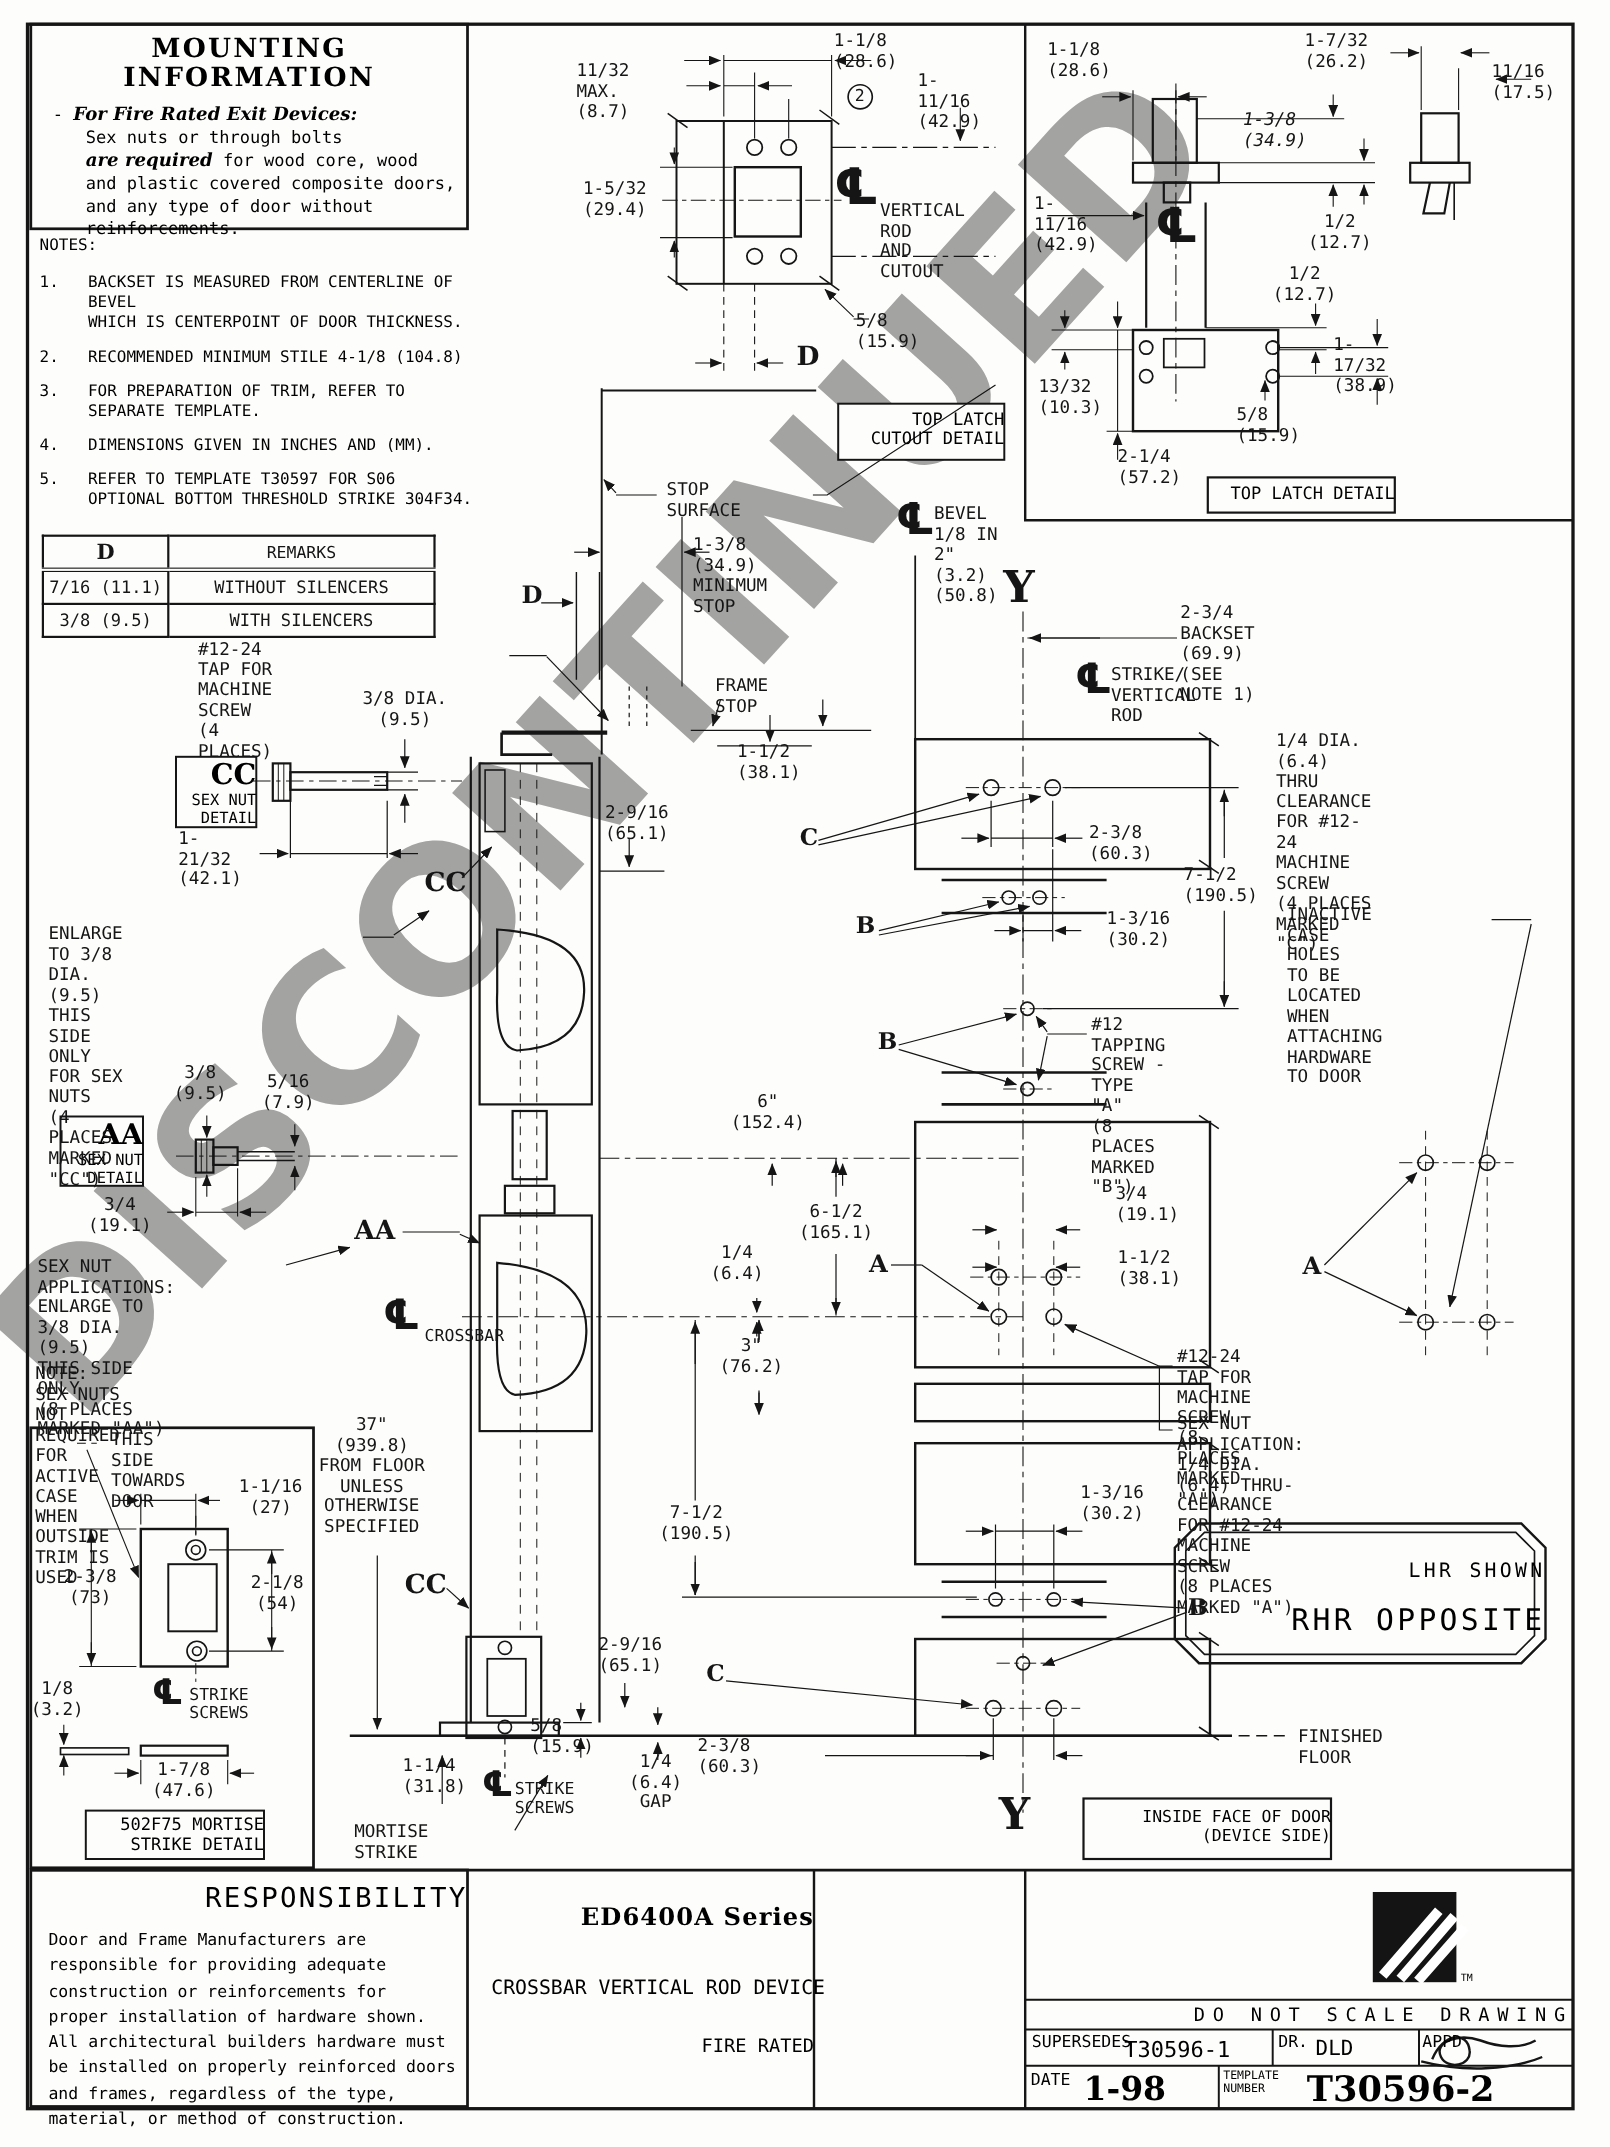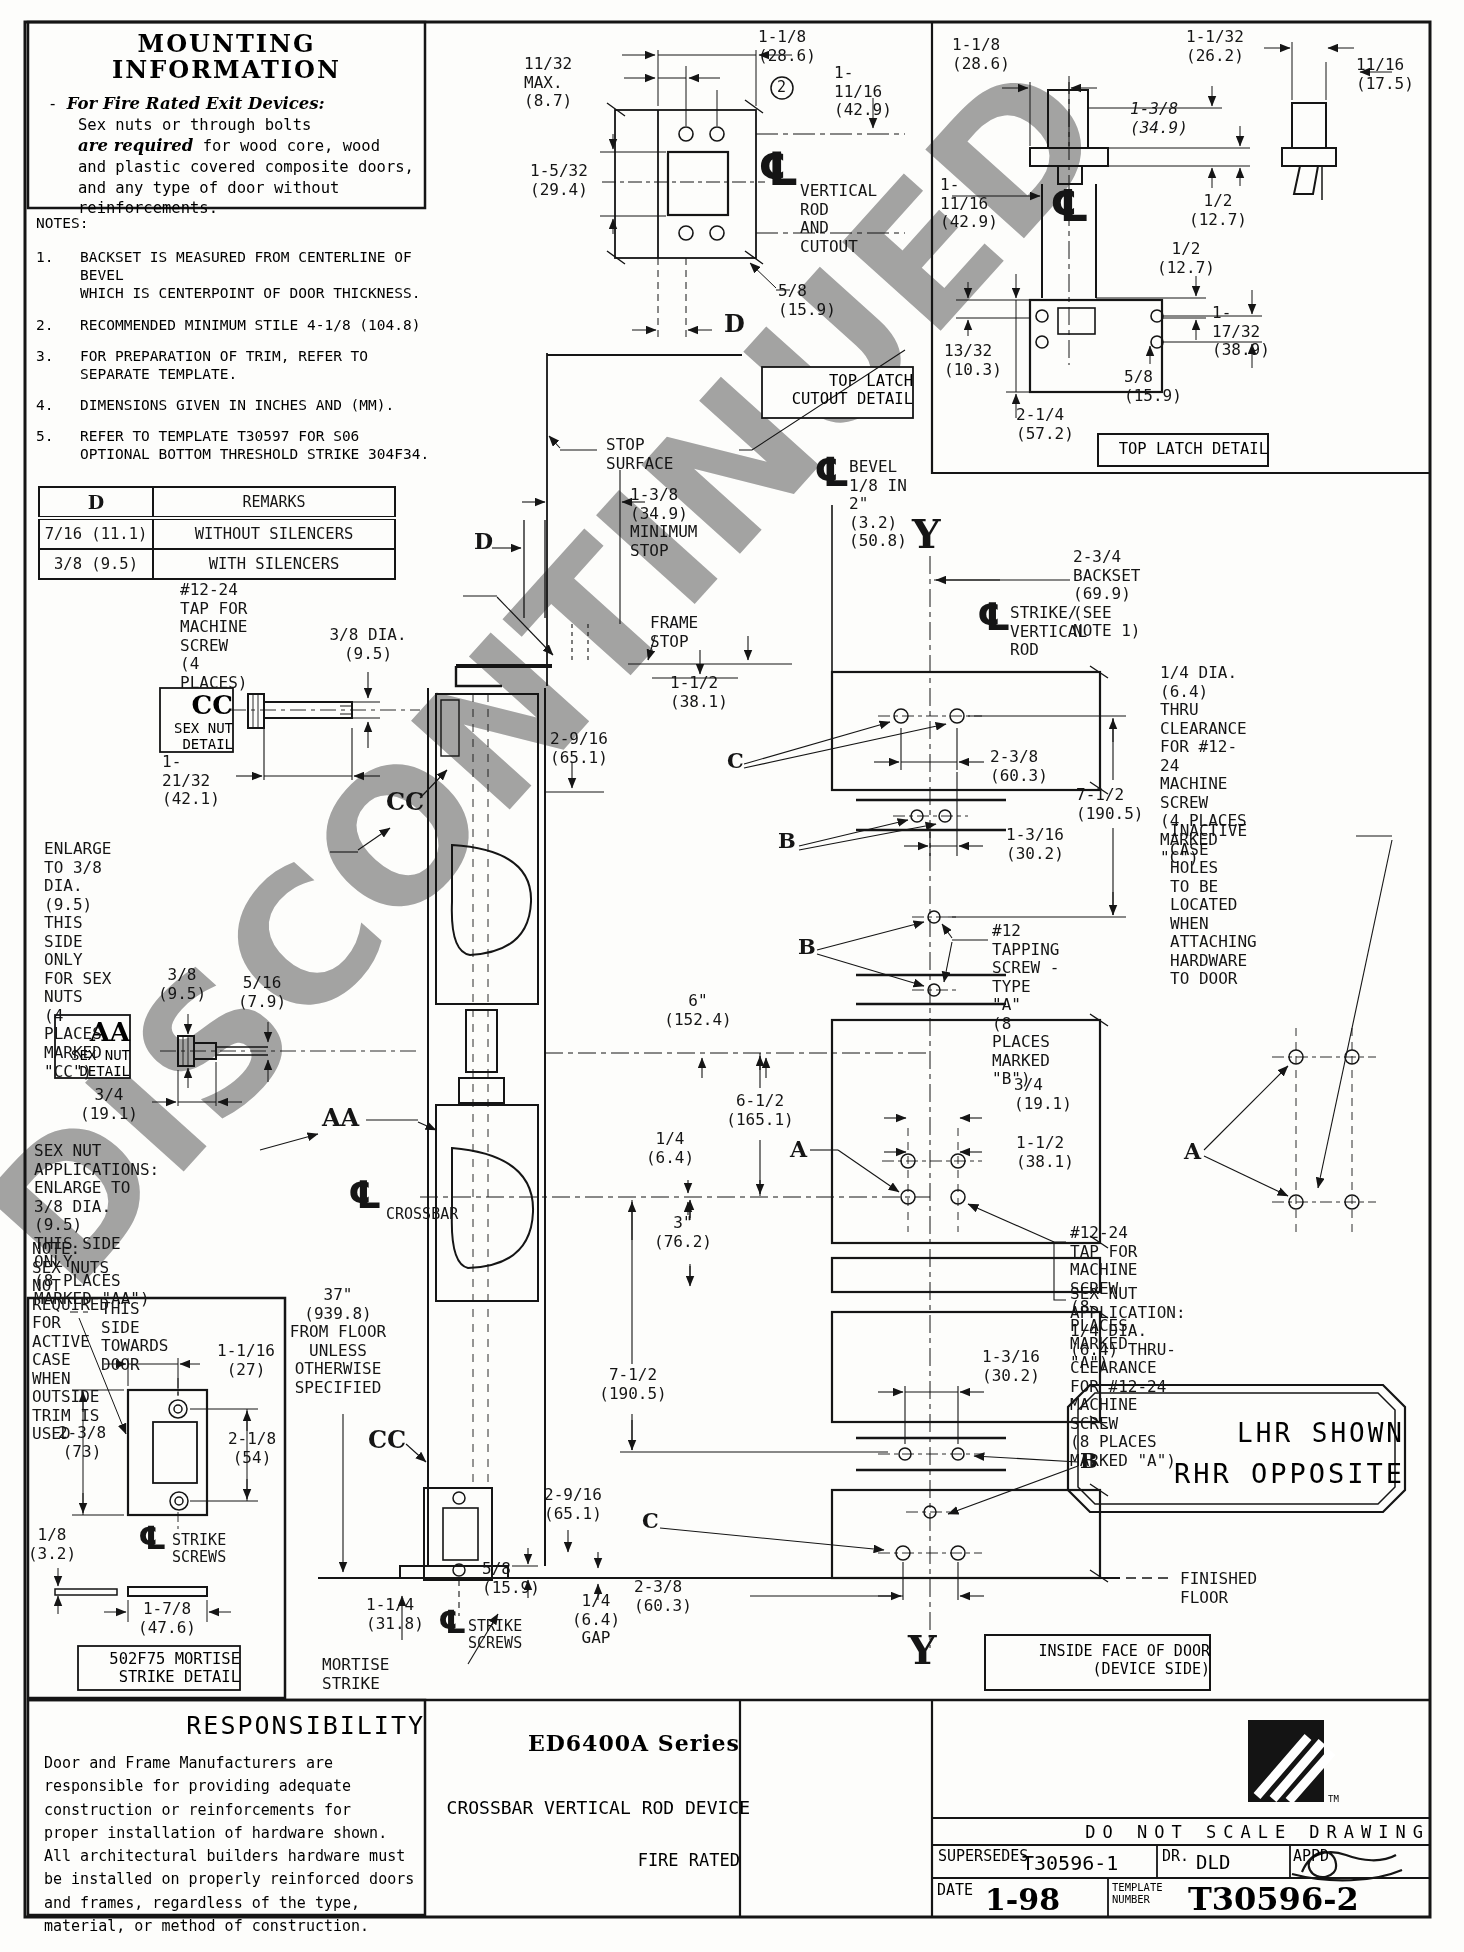--- a/index.html
+++ b/index.html
@@ -440,21 +440,21 @@
     <div style="font-size:14px">SEX NUT</div>
     <div style="font-size:14px">DETAIL</div>
   </div>
   <div class="lbl c pre" style="left:762px;top:372px;width:151px;font-size:15.5px">TOP LATCH
 CUTOUT DETAIL</div>
   <div class="lbl c" style="left:1098px;top:440px;width:170px;font-size:15.5px">TOP LATCH DETAIL</div>
   <div class="lbl c pre" style="left:78px;top:1650px;width:162px;font-size:15.5px">502F75 MORTISE
 STRIKE DETAIL</div>
   <div class="lbl c pre" style="left:985px;top:1642px;width:225px;font-size:15px">INSIDE FACE OF DOOR
 (DEVICE SIDE)</div>
-  <div class="lbl c" style="left:1068px;top:1418px;width:337px;font-size:26px;letter-spacing:3px">LHR SHOWN</div>
+  <div class="lbl c" style="left:1068px;top:1418px;width:337px;font-size:18px;letter-spacing:3px">LHR SHOWN</div>
   <div class="lbl c" style="left:1068px;top:1458px;width:337px;font-size:27px;letter-spacing:3px">RHR OPPOSITE</div>
 
   <div class="lbl c resp-title" style="left:28px;top:1713px;width:397px">RESPONSIBILITY</div>
   <div class="lbl resp-body" style="left:44px;top:1752px;width:380px">Door and Frame Manufacturers are
 responsible for providing adequate
 construction or reinforcements for
 proper installation of hardware shown.
 All architectural builders hardware must
 be installed on properly reinforced doors
 and frames, regardless of the type,
@@ -603,21 +603,21 @@
       <div class="ann ann-serif" style="left: 438px; top: 1606px; font-size: 32px;">℄</div>
       <div class="ann" style="left: 468px; top: 1618px; font-size: 15px;">STRIKE
 SCREWS</div>
       <div class="ann" style="left: 366px; top: 1596px;">1-1/4
 (31.8)</div>
       <div class="ann" style="left: 322px; top: 1656px;">MORTISE STRIKE</div>
       <div class="ann" style="left: 1180px; top: 1570px;">FINISHED FLOOR</div>
       <div class="ann ann-serif" style="left: 908px; top: 1630px; font-size: 40px;">Y</div>
       <div class="ann" style="left: 952px; top: 36px;">1-1/8
 (28.6)</div>
-      <div class="ann" style="left: 1186px; top: 28px;">1-1/32
+      <div class="ann" style="left: 1186px; top: 28px;">1-7/32
 (26.2)</div>
       <div class="ann" style="left: 1356px; top: 56px;">11/16
 (17.5)</div>
       <div class="ann" style="left: 1130px; top: 100px; font-style: italic;">1-3/8
 (34.9)</div>
       <div class="ann" style="left: 940px; top: 176px;">1-11/16
 (42.9)</div>
       <div class="ann ann-serif" style="left: 1050px; top: 184px; font-size: 44px;">℄</div>
       <div class="ann" style="left: 1180px; top: 192px; width: 76px; text-align: center;">1/2
 (12.7)</div>

